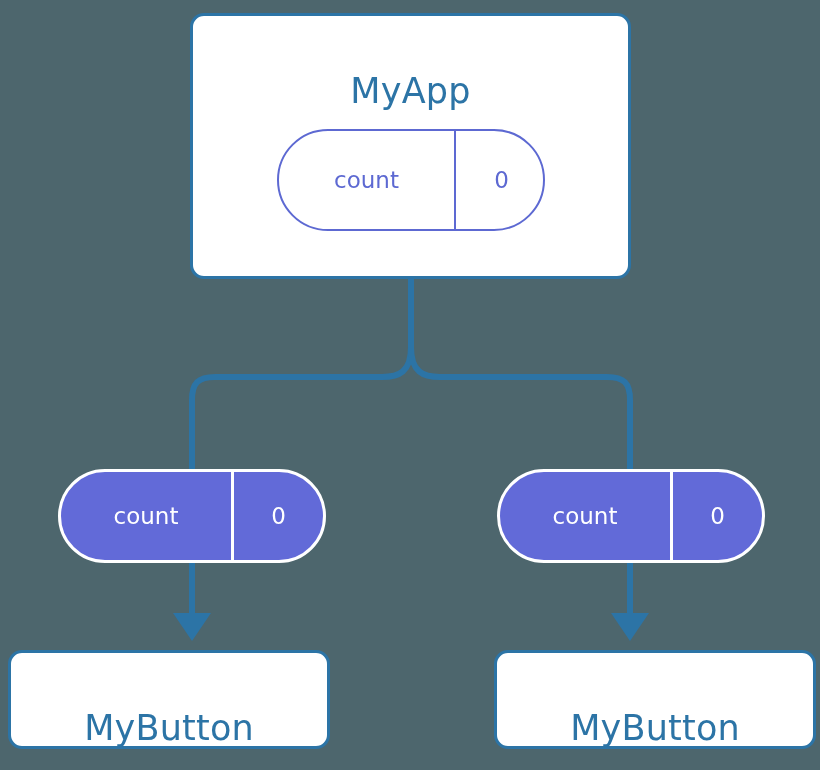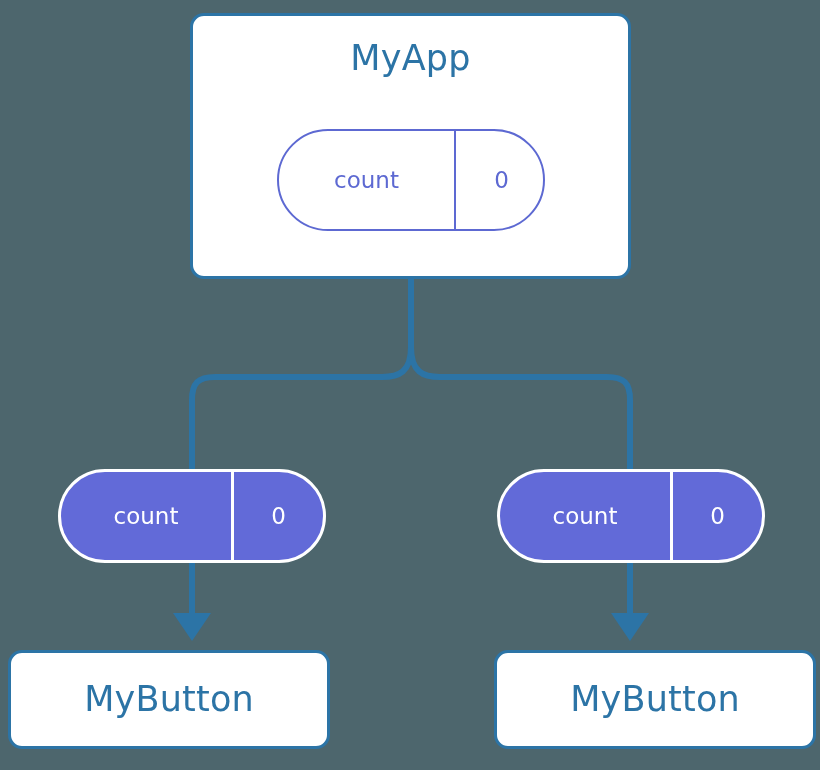--- a/index.html
+++ b/index.html
@@ -37,25 +37,25 @@
     display: flex;
     flex-direction: column;
     align-items: center;
   }
   .box-root {
     left: 190px;
     top: 13px;
     width: 441px;
     height: 266px;
     justify-content: flex-start;
-    padding-top: 25px;
+    padding-top: 58px;
   }
   .box-leaf {
     height: 99px;
-    justify-content: center;
+    justify-content: flex-end;
   }
   .box-leaf-left {
     left: 8px;
     top: 650px;
     width: 322px;
   }
   .box-leaf-right {
     left: 494px;
     top: 650px;
     width: 322px;

